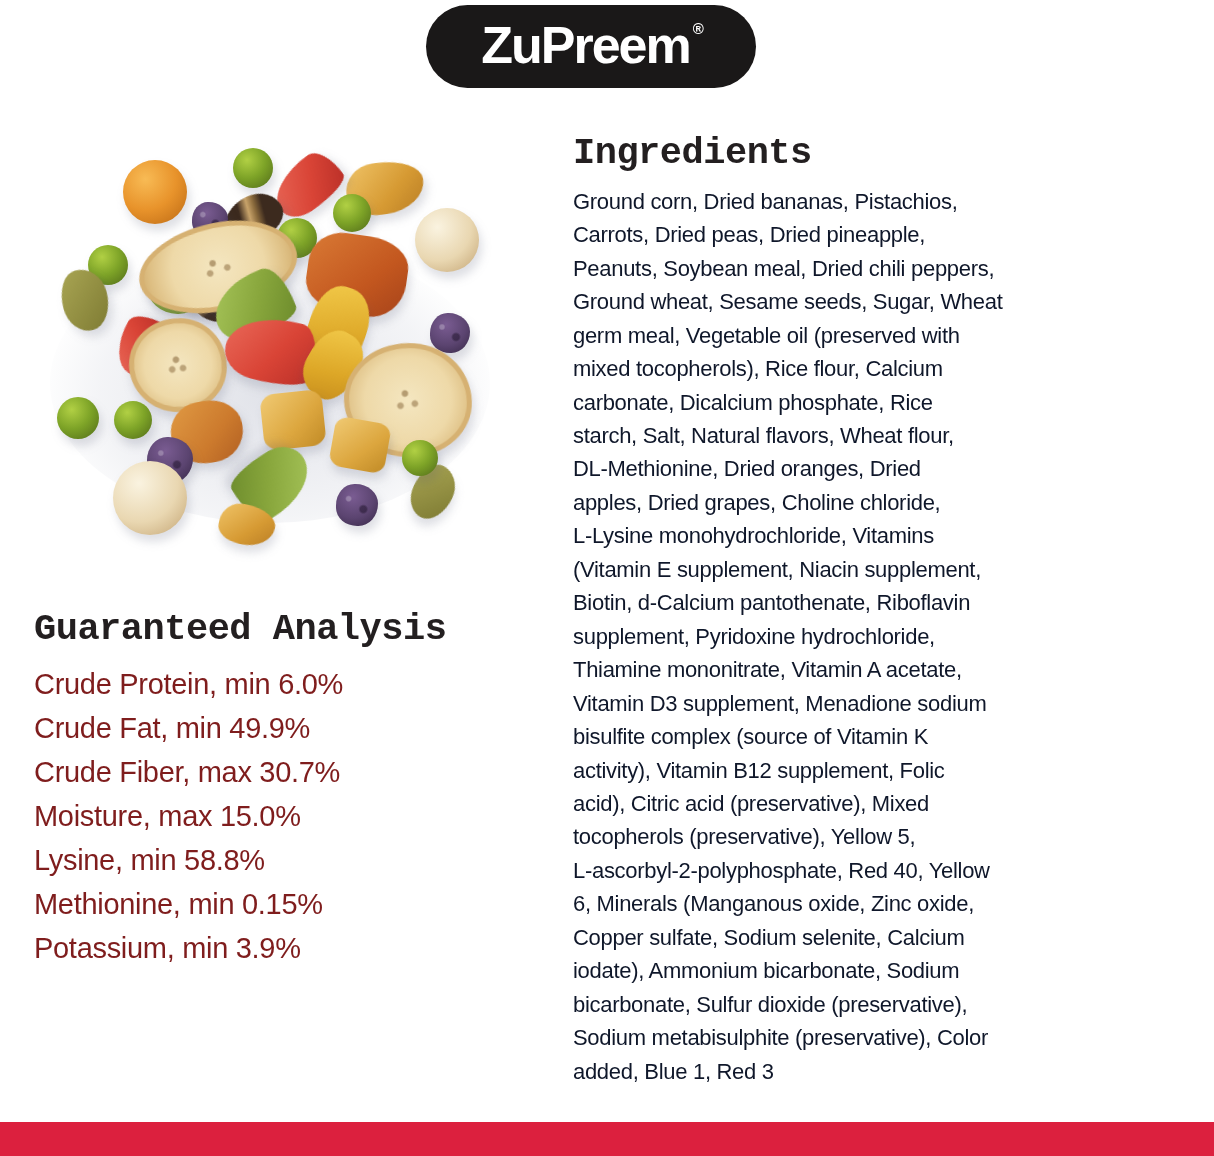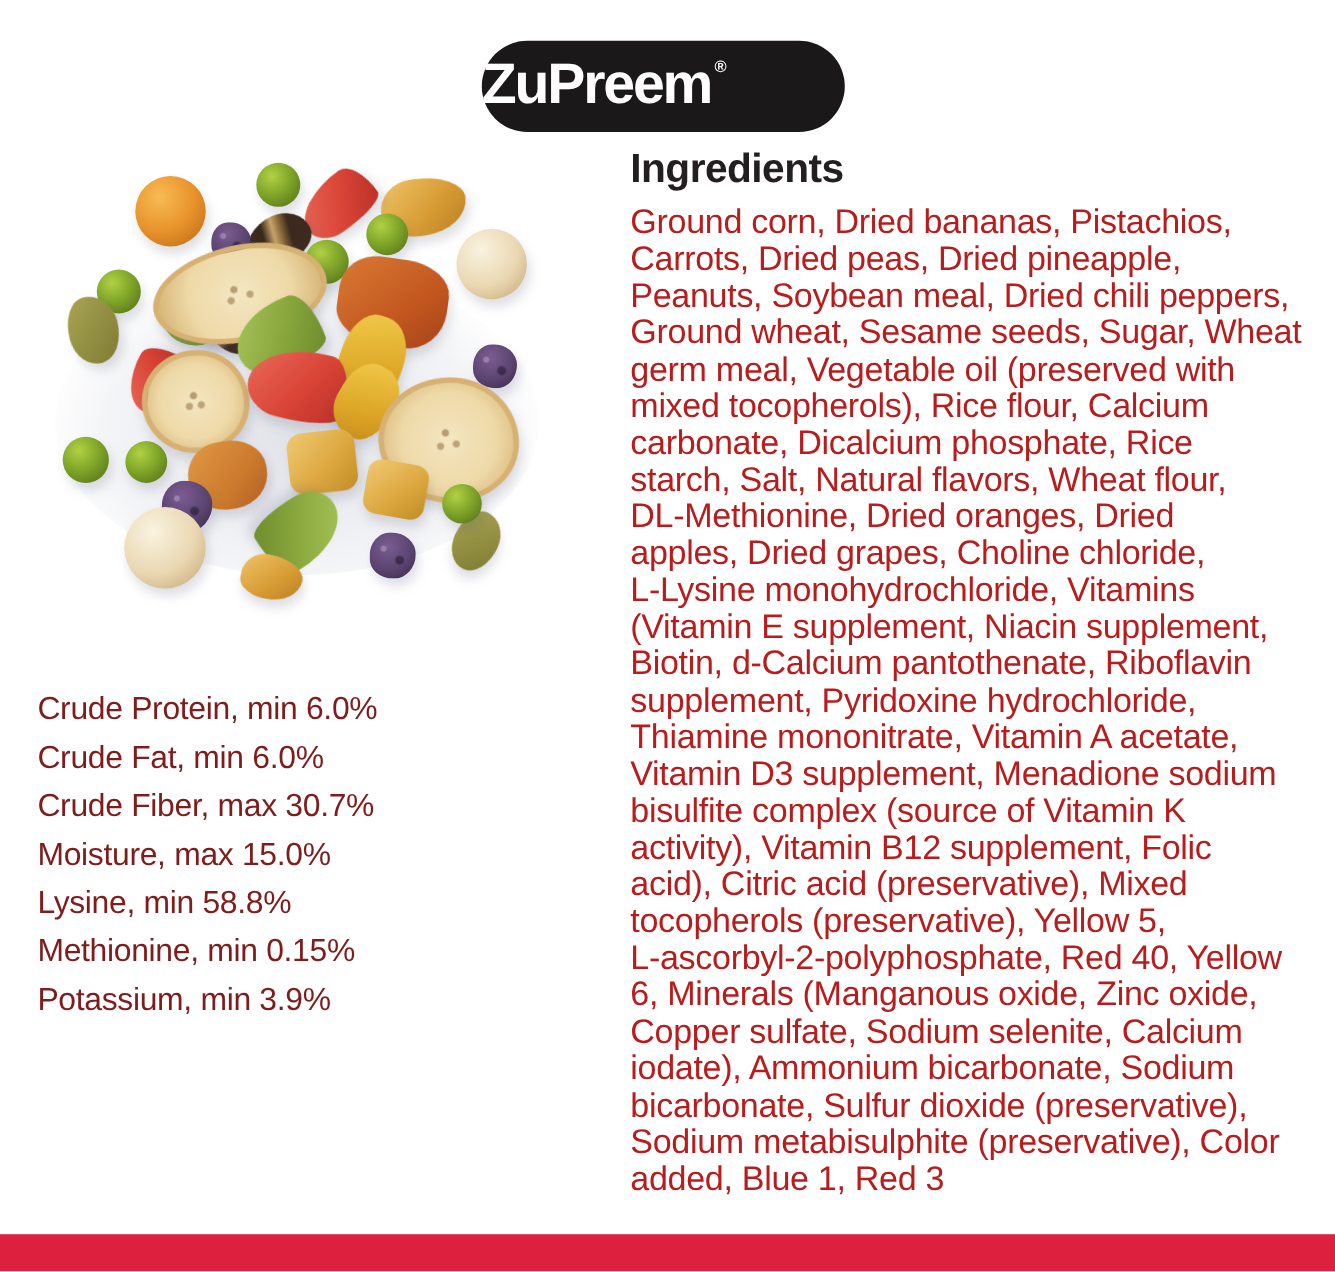--- a/index.html
+++ b/index.html
@@ -7,48 +7,48 @@
     position:relative;
     width:1214px;height:1156px;
     background:#ffffff;
     overflow:hidden;
     font-family:"Liberation Sans", sans-serif;
     color:#231f20;
   }
 
   
   .logo{
-    position:absolute;left:438px;top:5px;width:330px;height:83px;
+    position:absolute;left:426px;top:5px;width:330px;height:83px;
     background:#1a1818;border-radius:44px;
-    display:flex;align-items:center;justify-content:flex-start;margin-top:32px;
+    display:flex;align-items:center;justify-content:center;
   }
   .logo .brand{
     color:#ffffff;font-size:52px;font-weight:bold;letter-spacing:-2px;
     line-height:1;padding-bottom:4px;
   }
   .logo .reg{
     color:#ffffff;font-size:15px;font-weight:bold;
     vertical-align:top;position:relative;top:2px;left:3px;letter-spacing:0;
   }
 
   
   h2{
     margin:0;font-size:37px;font-weight:bold;color:#231f20;
-    letter-spacing:-0.5px;line-height:1.05;
+    letter-spacing:-0.5px;line-height:1.05;font-family:Liberation Mono, monospace;
   }
   .ga-section{position:absolute;left:34px;top:610px;width:530px;}
   .ga-rows{margin-top:13px;}
   .ga-rows div{
     font-size:29px;line-height:44px;color:#7f1d1d;letter-spacing:-0.3px;
     white-space:nowrap;
   }
   .ing-section{position:absolute;left:573px;top:134px;width:640px;}
   .ing-text{
     margin:12px 0 0 0;
-    font-size:31px;line-height:33.45px;color:#b91c1c;
+    font-size:22px;line-height:33.45px;color:#0f172a;
     letter-spacing:-0.3px;white-space:pre-line;
   }
 
   
   .accent-bar{
     position:absolute;left:0;top:1122px;width:1214px;height:34px;
     background:#dc203e;
   }
 
   
@@ -138,23 +138,24 @@
       <div class="item berry" style="left: 107px; top: 304px; width: 46px; height: 46px;"></div>
       <div class="item ball-cream sugar" style="left: 73px; top: 328px; width: 74px; height: 74px;"></div>
       <div class="item crescent-green sugar" style="left: 194px; top: 320px; width: 78px; height: 60px; transform: rotate(150deg);"></div>
       <div class="item berry" style="left: 296px; top: 351px; width: 42px; height: 42px;"></div>
       <div class="item raisin sugar" style="left: 179px; top: 372px; width: 56px; height: 40px; transform: rotate(12deg);"></div>
       <div class="item kernel" style="left: 373px; top: 331px; width: 40px; height: 56px; transform: rotate(25deg);"></div>
       <div class="item pea" style="left: 362px; top: 307px; width: 36px; height: 36px;"></div>
     </div>
 
   <div class="ga-section">
+    <h2>Guaranteed Analysis</h2>
     <div class="ga-rows">
         <div>Crude Protein, min 6.0%</div>
-        <div>Crude Fat, min 6.0%</div>
+        <div>Crude Fat, min 49.9%</div>
         <div>Crude Fiber, max 30.7%</div>
         <div>Moisture, max 15.0%</div>
         <div>Lysine, min 58.8%</div>
         <div>Methionine, min 0.15%</div>
         <div>Potassium, min 3.9%</div>
       </div>
   </div>
 
   <div class="ing-section">
     <h2>Ingredients</h2>

